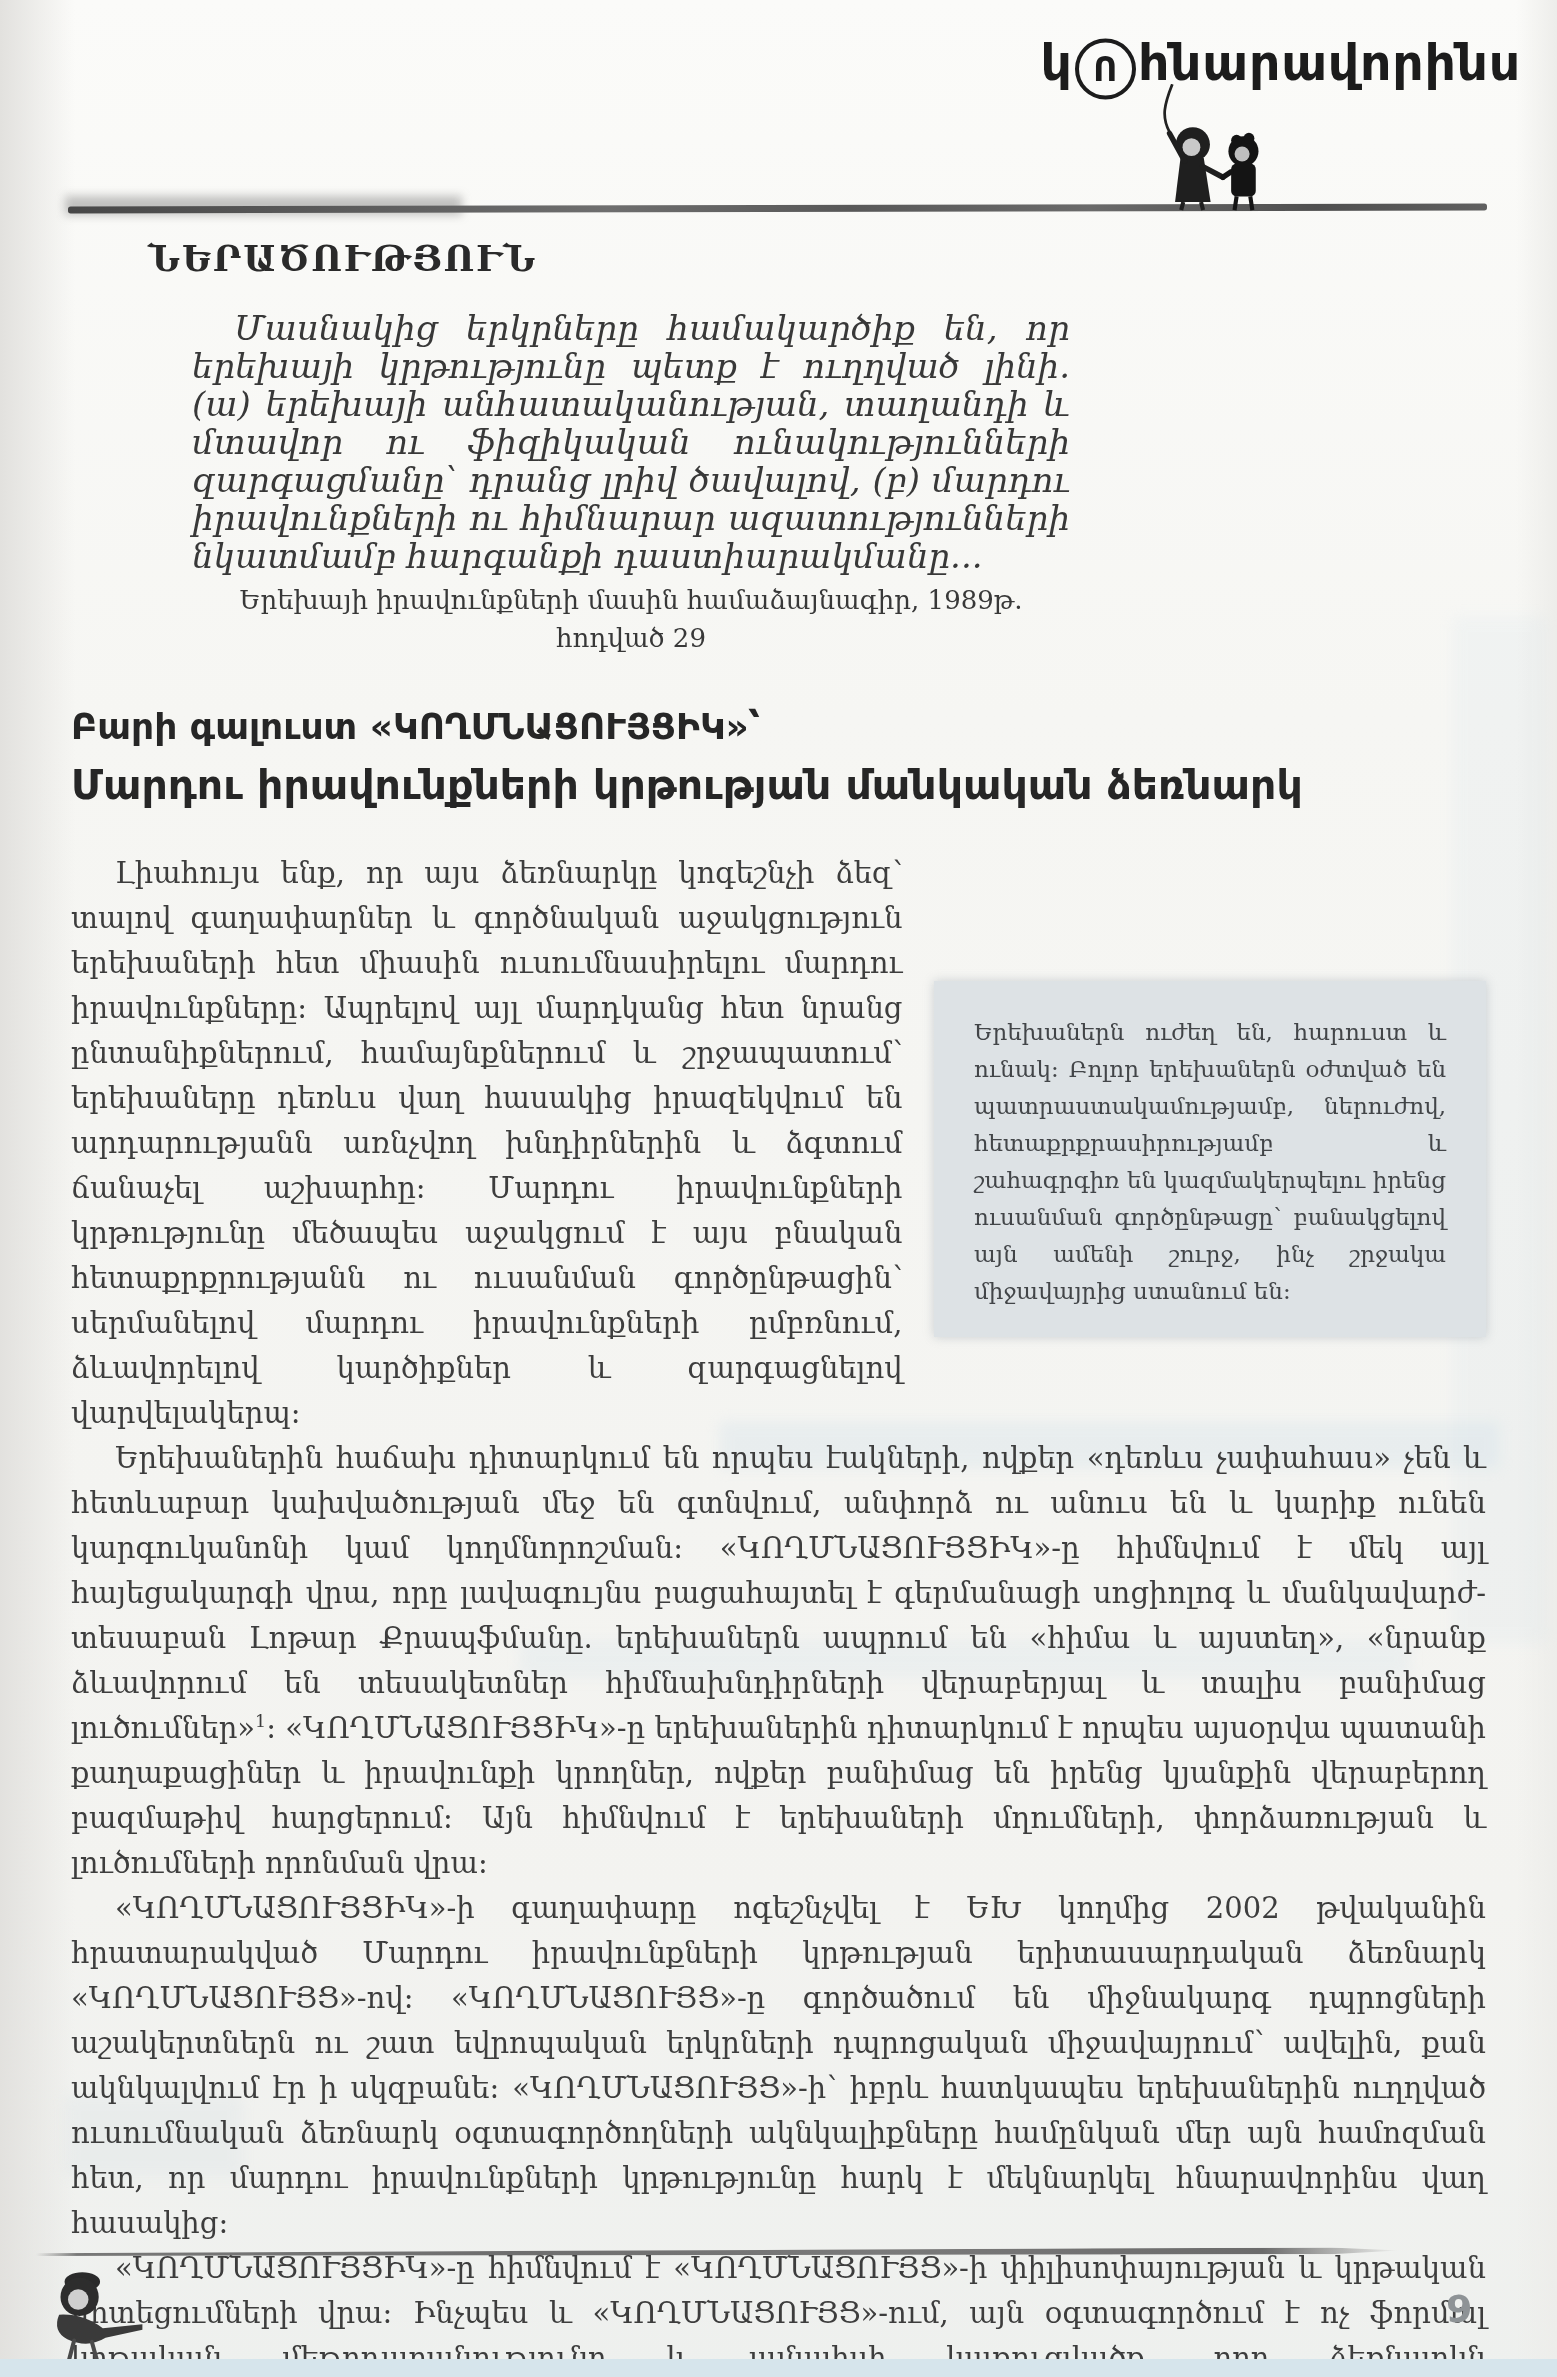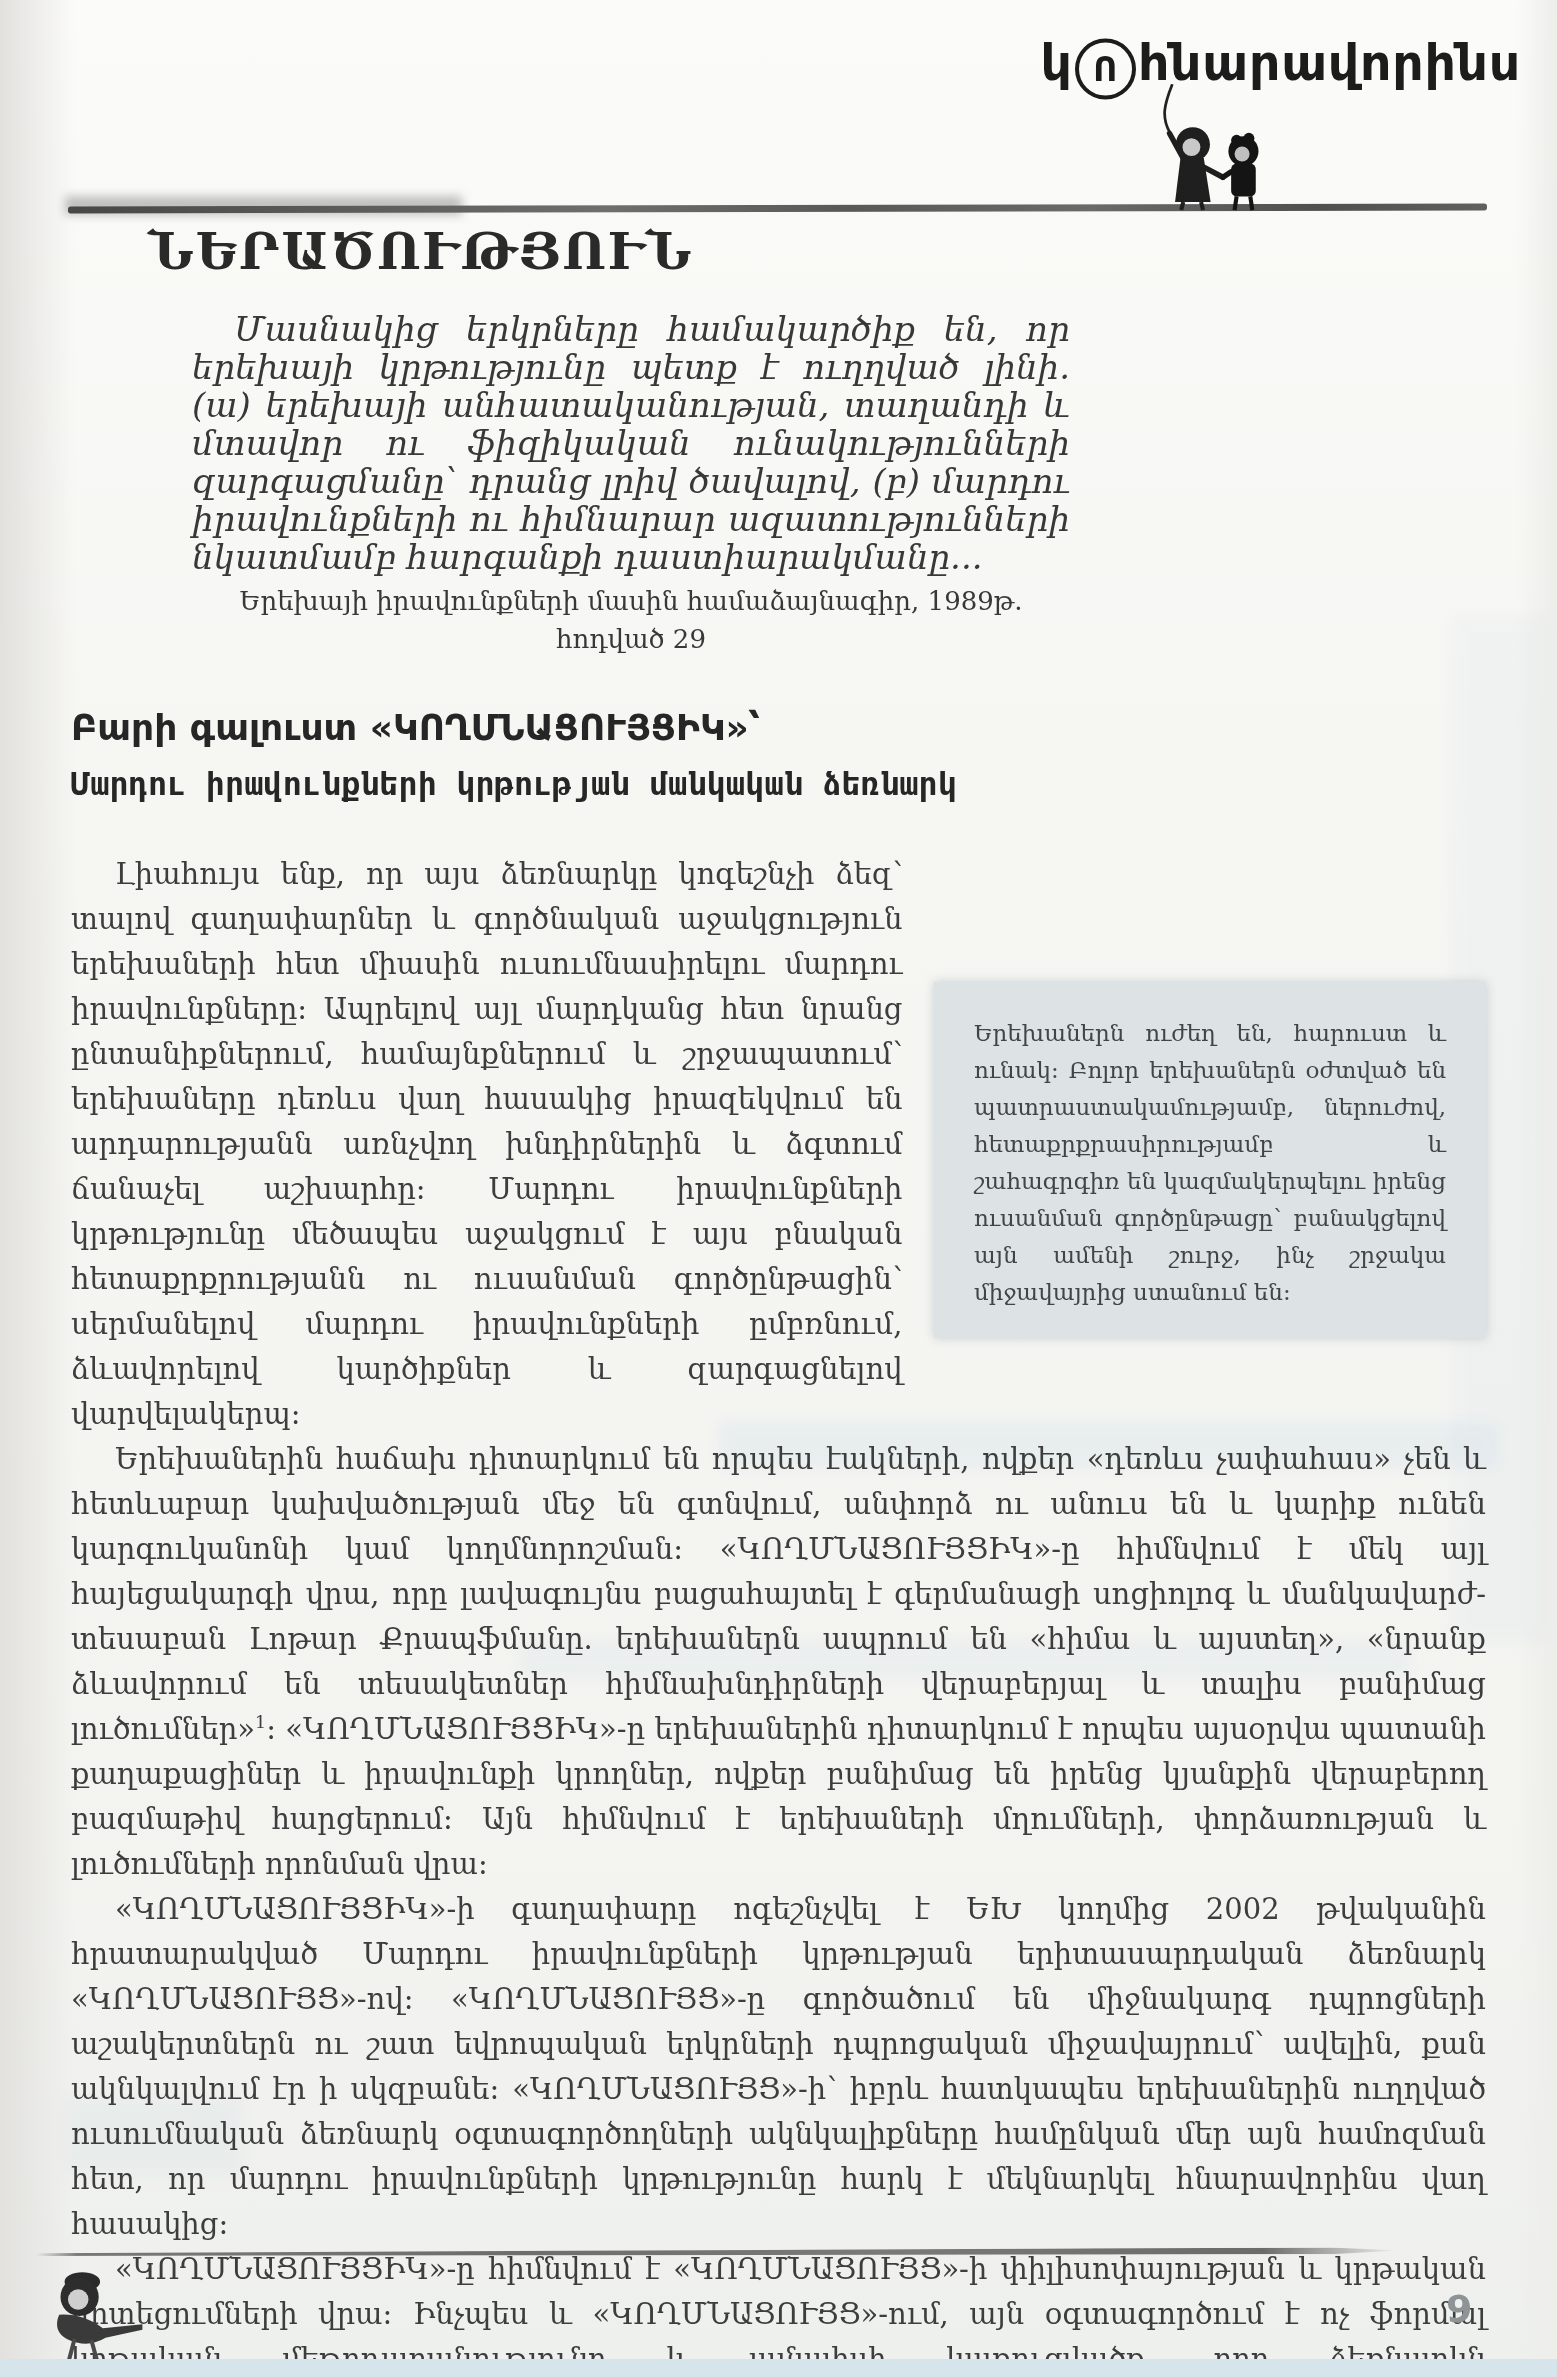--- a/index.html
+++ b/index.html
@@ -38,36 +38,36 @@
     display:inline-flex;align-items:center;justify-content:center;
     width:53px;height:53px;border:4.8px solid #1c1c1c;border-radius:50%;
     margin:0 2.1px;transform:translateY(5.5px);
     font-size:33px;font-weight:700;font-family:"DejaVu Sans",sans-serif;
   }
   .logo-kids{position:absolute;top:84px;right:226px;z-index:4;}
 
   
   .content{position:absolute;left:71px;top:227px;width:1415px;z-index:5;}
   .intro-title{
-    margin:0 0 33px 77px;
-    font-size:50px;line-height:1;font-weight:700;color:#2a2a2a;letter-spacing:2.1px;
+    margin:14px 0 33px 77px;
+    font-size:35px;line-height:1;font-weight:700;color:#2a2a2a;letter-spacing:2.1px;
     font-family:"DejaVu Serif","DejaVu Sans",serif;
   }
   .intro-quote{
     margin:0 416px 0 121px;
     font-style:italic;font-size:34px;line-height:38px;
     text-align:justify;text-indent:42px;color:#383838;
   }
   .intro-citation{
     margin:5.5px 416px 0 121px;
     font-size:26px;line-height:38px;text-align:center;color:#383838;
   }
   .welcome-heading{margin:40px 0 0 0;font-family:"DejaVu Sans",sans-serif;color:#262626;}
   .welcome-heading .l1{font-size:36px;font-weight:700;line-height:59px;}
-  .welcome-heading .l2{font-size:32px;font-weight:700;line-height:59px;font-family:Liberation Mono, monospace;}
+  .welcome-heading .l2{font-size:41px;font-weight:700;line-height:59px;}
 
   .body-text{margin-top:36px;font-size:29px;line-height:45px;text-align:justify;color:#3d3d3d;}
   .body-text p{margin:0;text-indent:44px;}
   .body-text sup{font-size:60%;line-height:0;}
 
   .side-quote{
     float:right;
     width:472px;
     margin:130px 0 13.7px 31.5px;
     padding:33px 40px 27px 40px;

